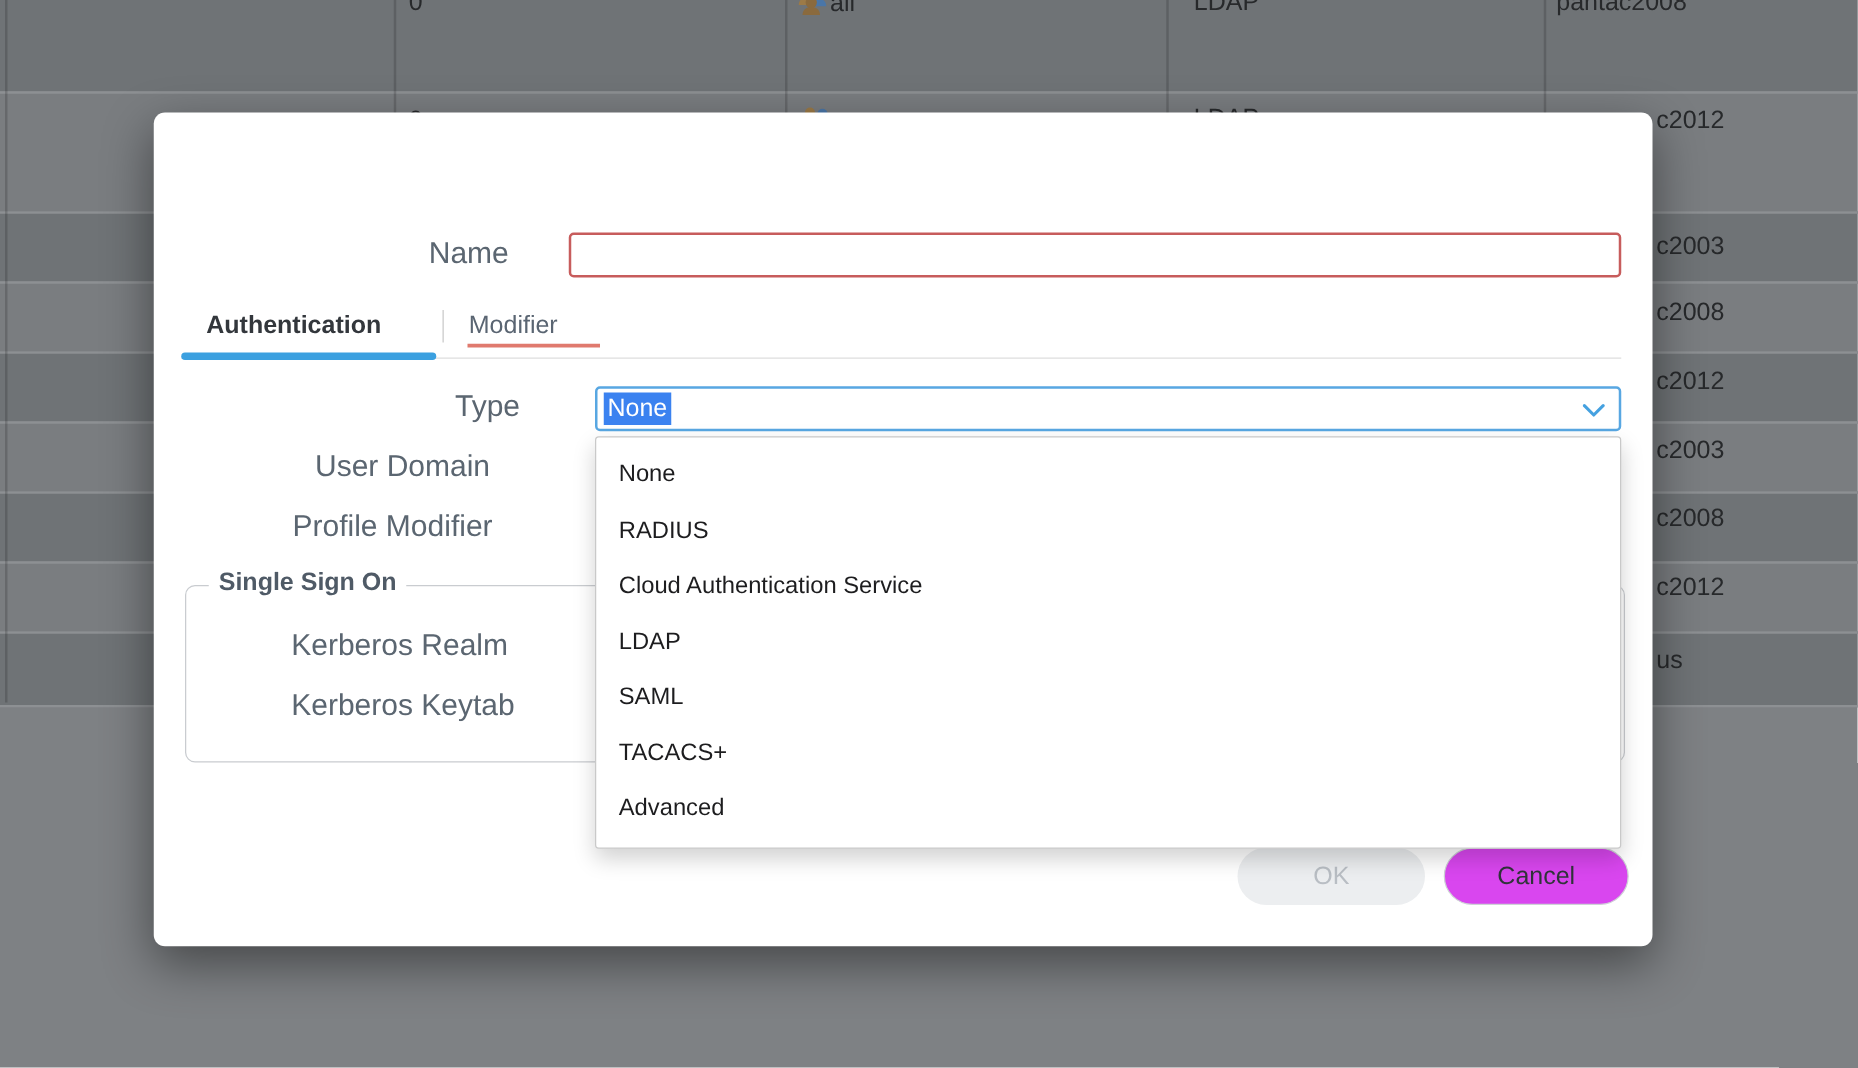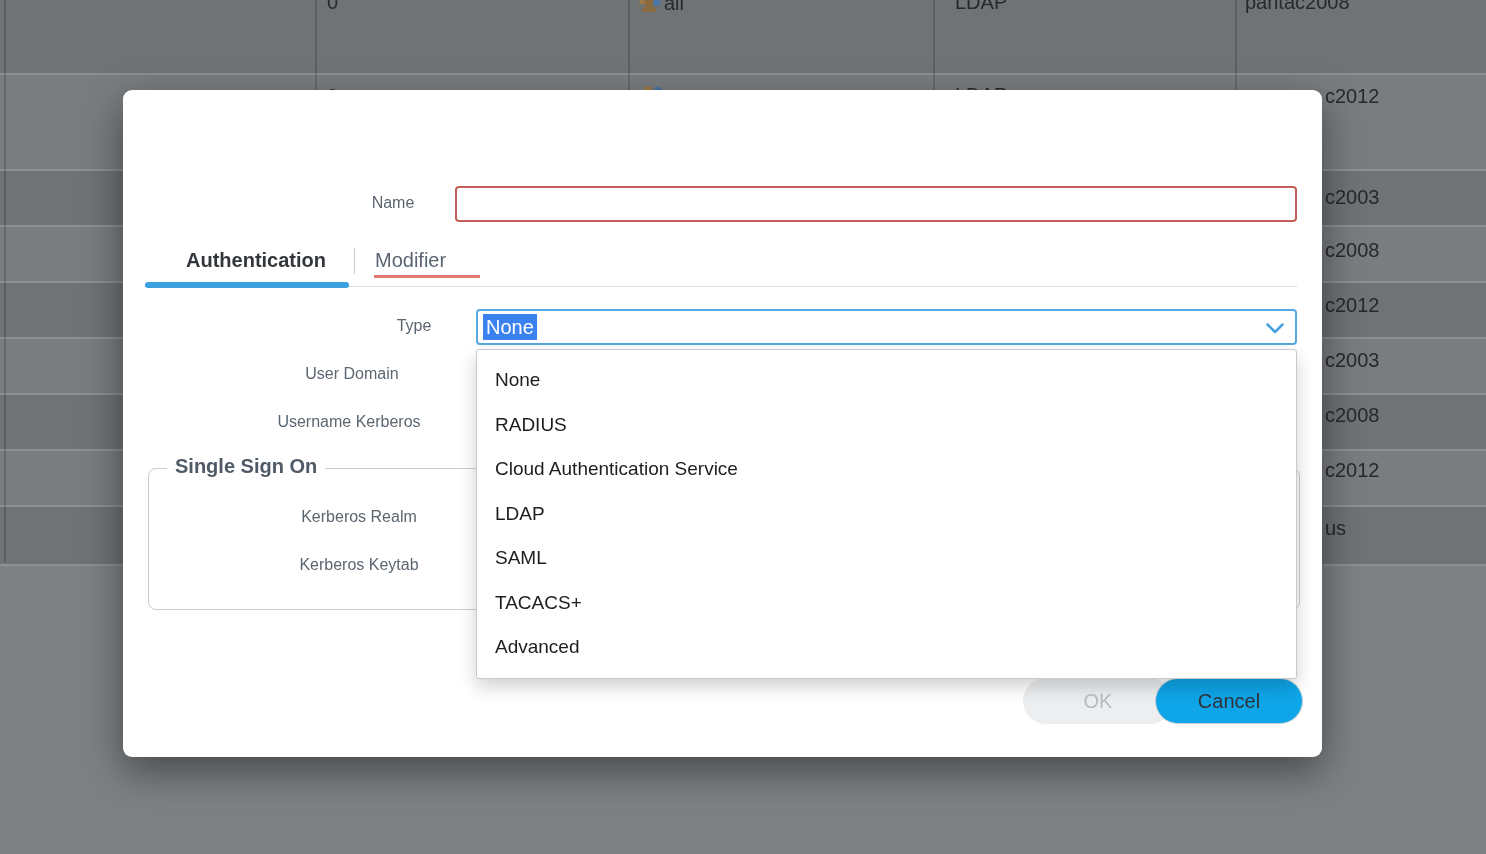--- a/index.html
+++ b/index.html
@@ -33,22 +33,22 @@
     position:absolute;left:25px;top:0;line-height:66px;
     font-size:27px;font-weight:500;color:#2b2b2b;
   }
   .help-btn{
     position:absolute;right:26px;top:18px;width:30px;height:30px;
     border:2.5px solid #3c3c3c;border-radius:50%;box-sizing:border-box;
     text-align:center;line-height:25px;font-size:17px;font-weight:bold;color:#3c3c3c;
     cursor:pointer;background:transparent;
   }
   .lbl{
-    position:absolute;font-size:16px;color:#5b6671;line-height:24px;
-    text-align:center;white-space:nowrap;overflow:hidden;
+    position:absolute;font-size:24px;color:#5b6671;line-height:24px;
+    text-align:left;white-space:nowrap;overflow:hidden;
   }
   .name-input{
     position:absolute;left:332px;top:96px;width:842px;height:36px;
     box-sizing:border-box;border:2px solid #c75c5c;border-radius:4px;
     background:#fff;outline:none;font-size:20px;padding:0 8px;
     font-family:inherit;color:#333;
   }
   .tab{position:absolute;top:158px;font-size:20px;line-height:24px;cursor:pointer;background:none;border:none;padding:0;font-family:inherit;}
   .tab.active{font-weight:bold;color:#33373c;}
   .tab.inactive{color:#5a6572;}
@@ -80,22 +80,22 @@
     box-shadow:0 8px 18px rgba(0,0,0,0.18);z-index:6;padding-top:8px;
   }
   .dd-item{
     height:44.5px;line-height:44.5px;padding-left:18px;
     font-size:19px;color:#1d1d1f;cursor:pointer;white-space:nowrap;
   }
   .btn{
     position:absolute;top:588px;height:46px;border-radius:23px;
     font-size:20px;font-family:inherit;cursor:pointer;z-index:2;
   }
-  .btn-ok{left:900px;width:150px;background:#eceef0;border:none;color:#b9bec4;}
-  .btn-cancel{left:1032px;width:148px;background:#0ea5e9;border:1.5px solid #ced2d6;color:#30343a;}
+  .btn-ok{left:867px;width:150px;background:#eceef0;border:none;color:#b9bec4;}
+  .btn-cancel{left:1032px;width:148px;background:#d946ef;border:1.5px solid #ced2d6;color:#30343a;}
 </style>
 </head>
 <body>
 
 <div class="bg">
   <div class="bg-row dark" style="top:0;height:73px;"></div>
   <div class="bg-row light bordered" style="top:73px;height:96px;"></div>
   <div class="bg-row dark bordered" style="top:169px;height:56px;"></div>
   <div class="bg-row light bordered" style="top:225px;height:56px;"></div>
   <div class="bg-row dark bordered" style="top:281px;height:56px;"></div>
@@ -147,30 +147,30 @@
   <span class="bg-text" style="left:1325px;top:458px;">c2012</span>
   <span class="bg-text" style="left:1325px;top:516px;">us</span>
 </div>
 
 <div class="dialog">
 
 
   <span class="lbl" style="left:220px;top:101px;width:100px;">Name</span>
   <input class="name-input" type="text" value="" style="">
 
-  <button class="tab active" style="left:42px;margin-left:21px;">Authentication</button>
+  <button class="tab active" style="left:42px;">Authentication</button>
   <div class="tab-divider"></div>
   <button class="tab inactive" style="left:252px;">Modifier</button>
   <div class="tab-bar-red"></div>
   <div class="tabs-hr"></div>
   <div class="tab-bar-blue"></div>
 
   <span class="lbl" style="left:241px;top:224px;width:100px;">Type</span>
   <span class="lbl" style="left:129px;top:272px;width:200px;">User Domain</span>
-  <span class="lbl" style="left:111px;top:320px;width:230px;">Username Kerberos</span>
+  <span class="lbl" style="left:111px;top:320px;width:230px;">Profile Modifier</span>
 
   <div class="fieldset">
     <span class="legend">Single Sign On</span>
   </div>
   <span class="lbl" style="left:110px;top:415px;width:252px;">Kerberos Realm</span>
   <span class="lbl" style="left:110px;top:463px;width:252px;">Kerberos Keytab</span>
 
   <div class="combobox">
     <span class="sel">None</span>
     <svg width="18" height="11" viewBox="0 0 18 11">

